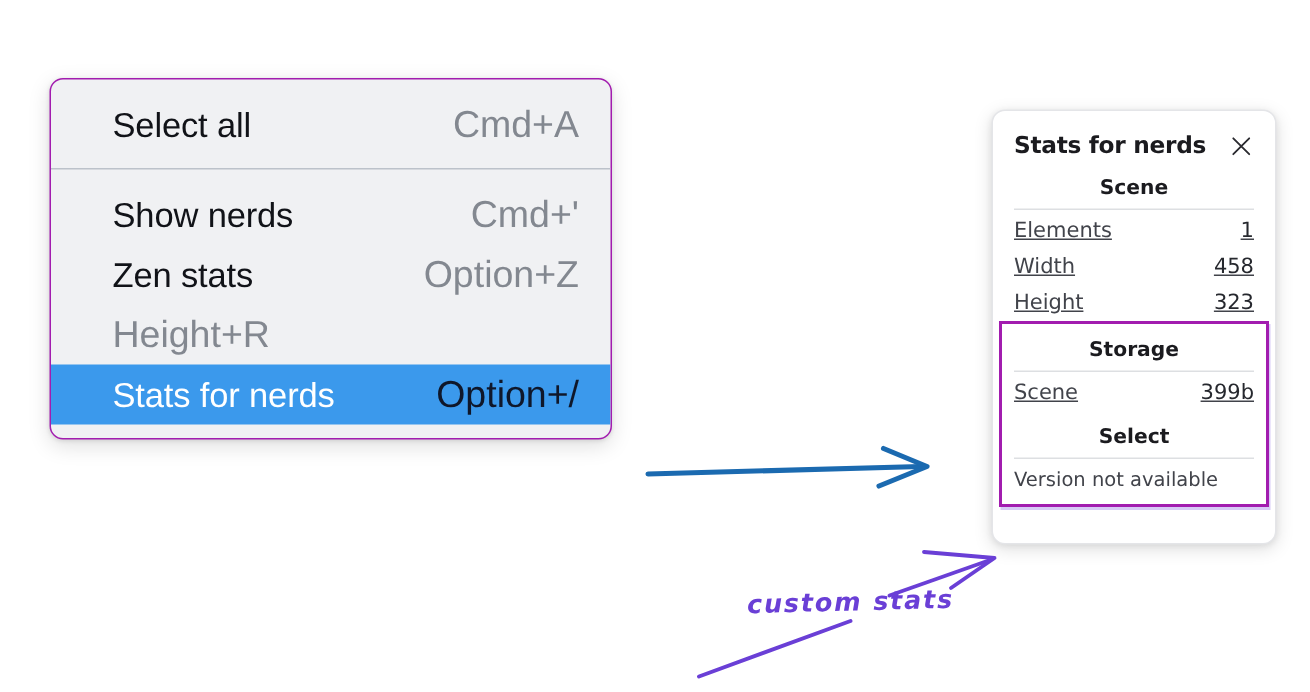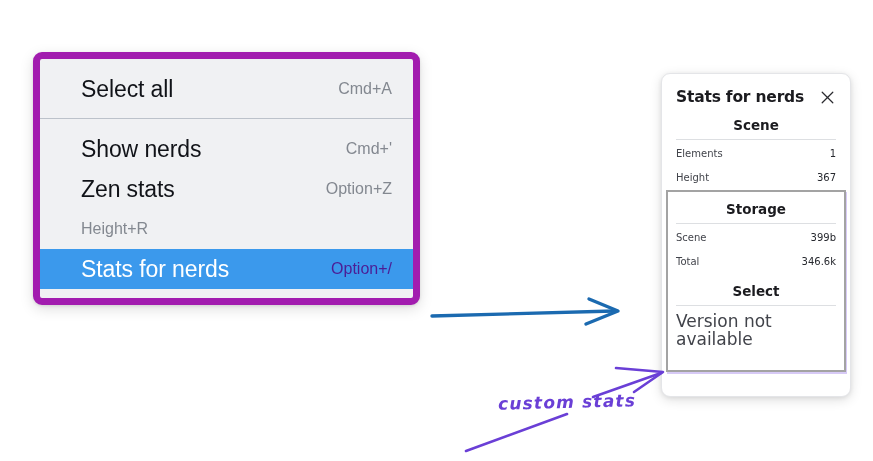--- a/index.html
+++ b/index.html
@@ -11,48 +11,48 @@
     overflow:hidden;
   }
   .stage{position:absolute;inset:0;}
 
   
   .ctx-menu{
     position:absolute;
     left:33px; top:52px;
     width:373px;
     background:#f0f1f3;
-    border:7px solid #a21caf;
+    border:1px solid #a21caf;
     border-radius:9px;
     box-shadow:0 4px 14px rgba(0,0,0,0.13), 0 1px 3px rgba(0,0,0,0.10);
     overflow:hidden;
   }
   .ctx-group{padding:10px 0 9px 0;}
   .ctx-sep{height:1px;background:#bcc2ca;}
   .ctx-item{
     display:flex;align-items:center;justify-content:space-between;
     height:40px;
     padding:0 21px 0 41px;
     box-sizing:border-box;
     cursor:default;
   }
   .ctx-item .lbl{
     font-size:23px;
     color:#111318;
     letter-spacing:-0.1px;
     white-space:nowrap;
   }
   .ctx-item .sc{
-    font-size:16px;
+    font-size:25px;
     color:#838890;
     white-space:nowrap;
   }
   .ctx-item.sel{background:#3b99ec;}
   .ctx-item.sel .lbl{color:#ffffff;}
-  .ctx-item.sel .sc{color:#4c1d95;}
+  .ctx-item.sel .sc{color:#0f172a;}
 
   
   .stats-panel{
     position:absolute;
     left:661px; top:73px;
     width:190px;
     background:#ffffff;
     border:1px solid #e4e5e8;
     border-radius:9px;
     box-shadow:0 3px 12px rgba(0,0,0,0.13), 0 1px 4px rgba(0,0,0,0.07);
@@ -71,34 +71,35 @@
   }
   .sp-body{padding:0 14px 12px 14px;}
   .sp-sechead{
     text-align:center;
     font-size:13.5px;font-weight:700;color:#1b1b1f;
     padding:9px 0 6px 0;
   }
   .sp-rule{height:1px;background:#dddfe2;margin-bottom:2px;}
   .sp-row{
     display:flex;align-items:flex-start;justify-content:space-between;
-    font-size:10px;color:#41434a;
+    font-size:14px;color:#41434a;
     padding:3px 0;
     line-height:18px;
+    text-decoration:underline;
   }
   .sp-row .k{color:#41434a;}
   .sp-row .v{color:#26282e;}
   .sp-note{
-    font-size:17px;color:#41434a;padding:4px 0 2px 0;line-height:18px;
+    font-size:13px;color:#41434a;padding:4px 0 2px 0;line-height:18px;
   }
   
   .sp-outline{
-    border:2px solid #a3a3a3;
+    border:2px solid #a21caf;
     margin:0 -10px 12px -10px;
-    padding:0 8px 20px 8px;
+    padding:0 8px 4px 8px;
     box-sizing:border-box;
     box-shadow:1px 2px 0 rgba(123,79,224,0.30);
   }
 
   
   .anno{position:absolute;inset:0;pointer-events:none;}
   .hand-text{
     position:absolute;
     left:498px; top:392px;
     font-family:"DejaVu Sans", sans-serif;
@@ -161,38 +162,38 @@
     <div class="sp-body">
 
       <div>
         <div class="sp-sechead">Scene</div>
         <div class="sp-rule"></div>
         <div class="sp-row">
           <span class="k">Elements</span>
           <span class="v">1</span>
         </div>
         <div class="sp-row">
+          <span class="k">Width</span>
+          <span class="v">458</span>
+        </div>
+        <div class="sp-row">
           <span class="k">Height</span>
-          <span class="v">367</span>
+          <span class="v">323</span>
         </div>
       </div>
 
       <div class="sp-outline">
 
         <div>
           <div class="sp-sechead">Storage</div>
           <div class="sp-rule"></div>
           <div class="sp-row">
             <span class="k">Scene</span>
             <span class="v">399b</span>
           </div>
-          <div class="sp-row">
-            <span class="k">Total</span>
-            <span class="v">346.6k</span>
-          </div>
         </div>
 
         <div>
           <div class="sp-sechead">Select</div>
           <div class="sp-rule"></div>
           <div class="sp-note">Version not available</div>
         </div>
 
       </div>
 

